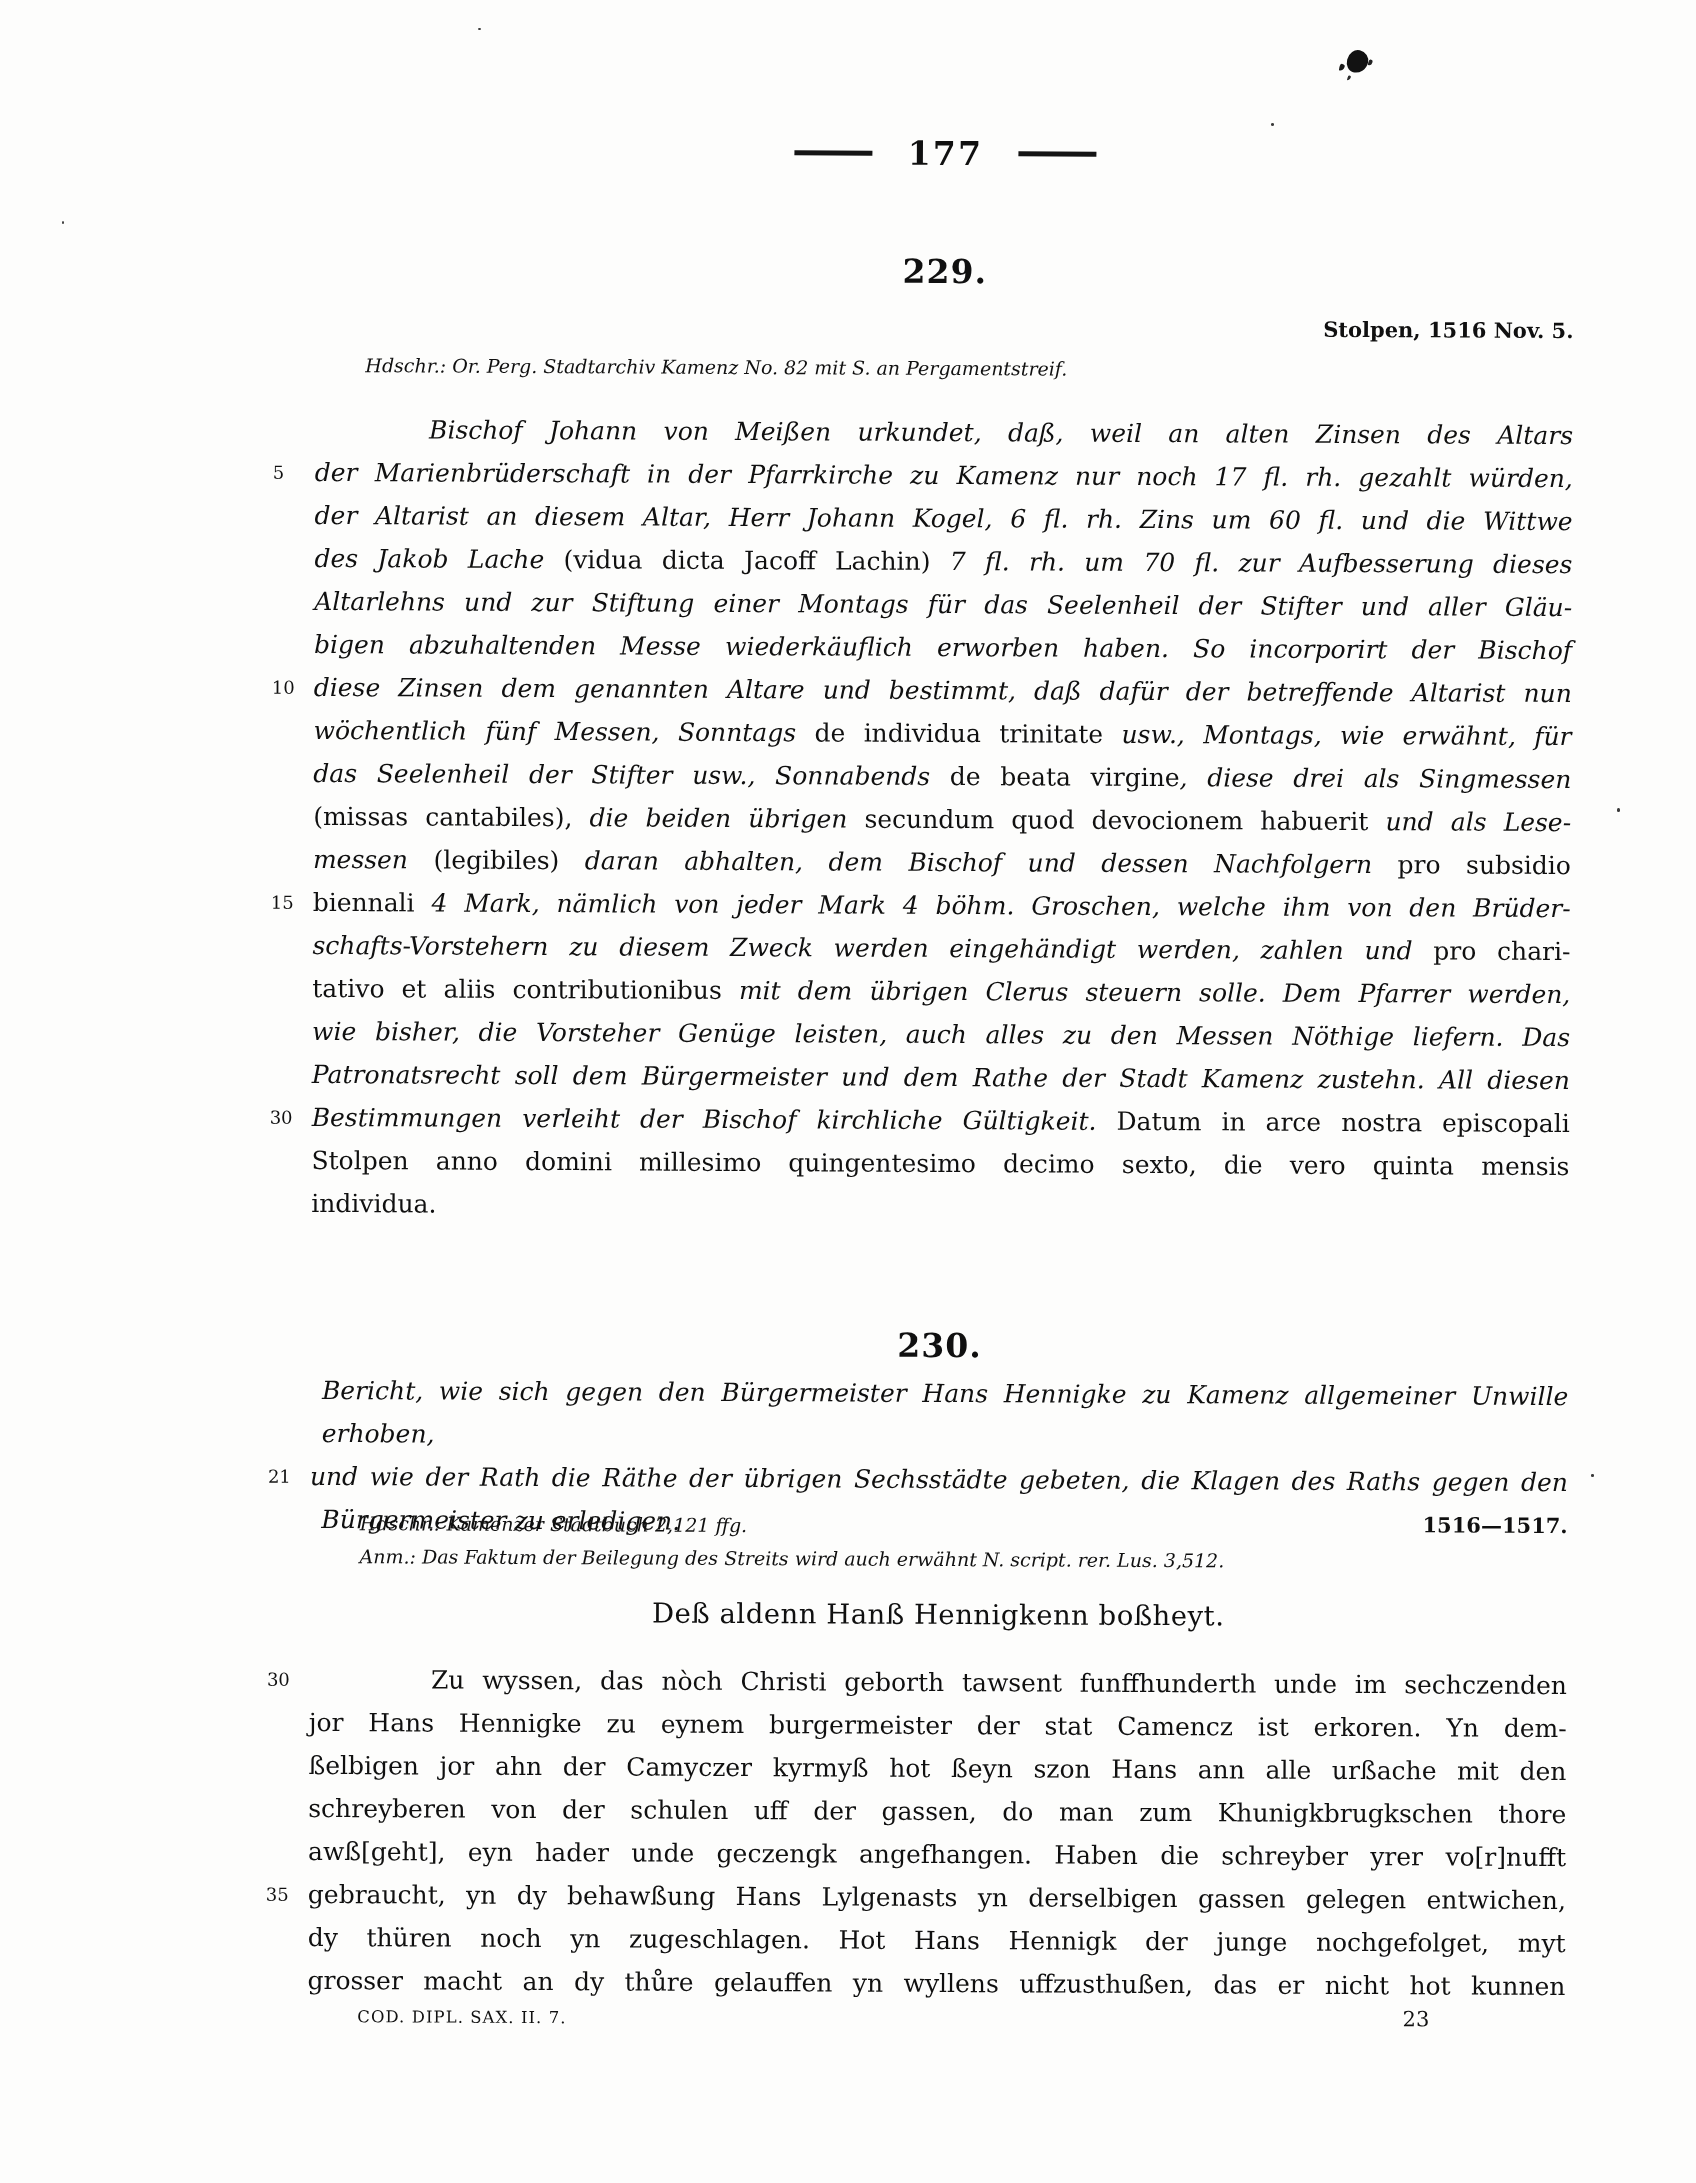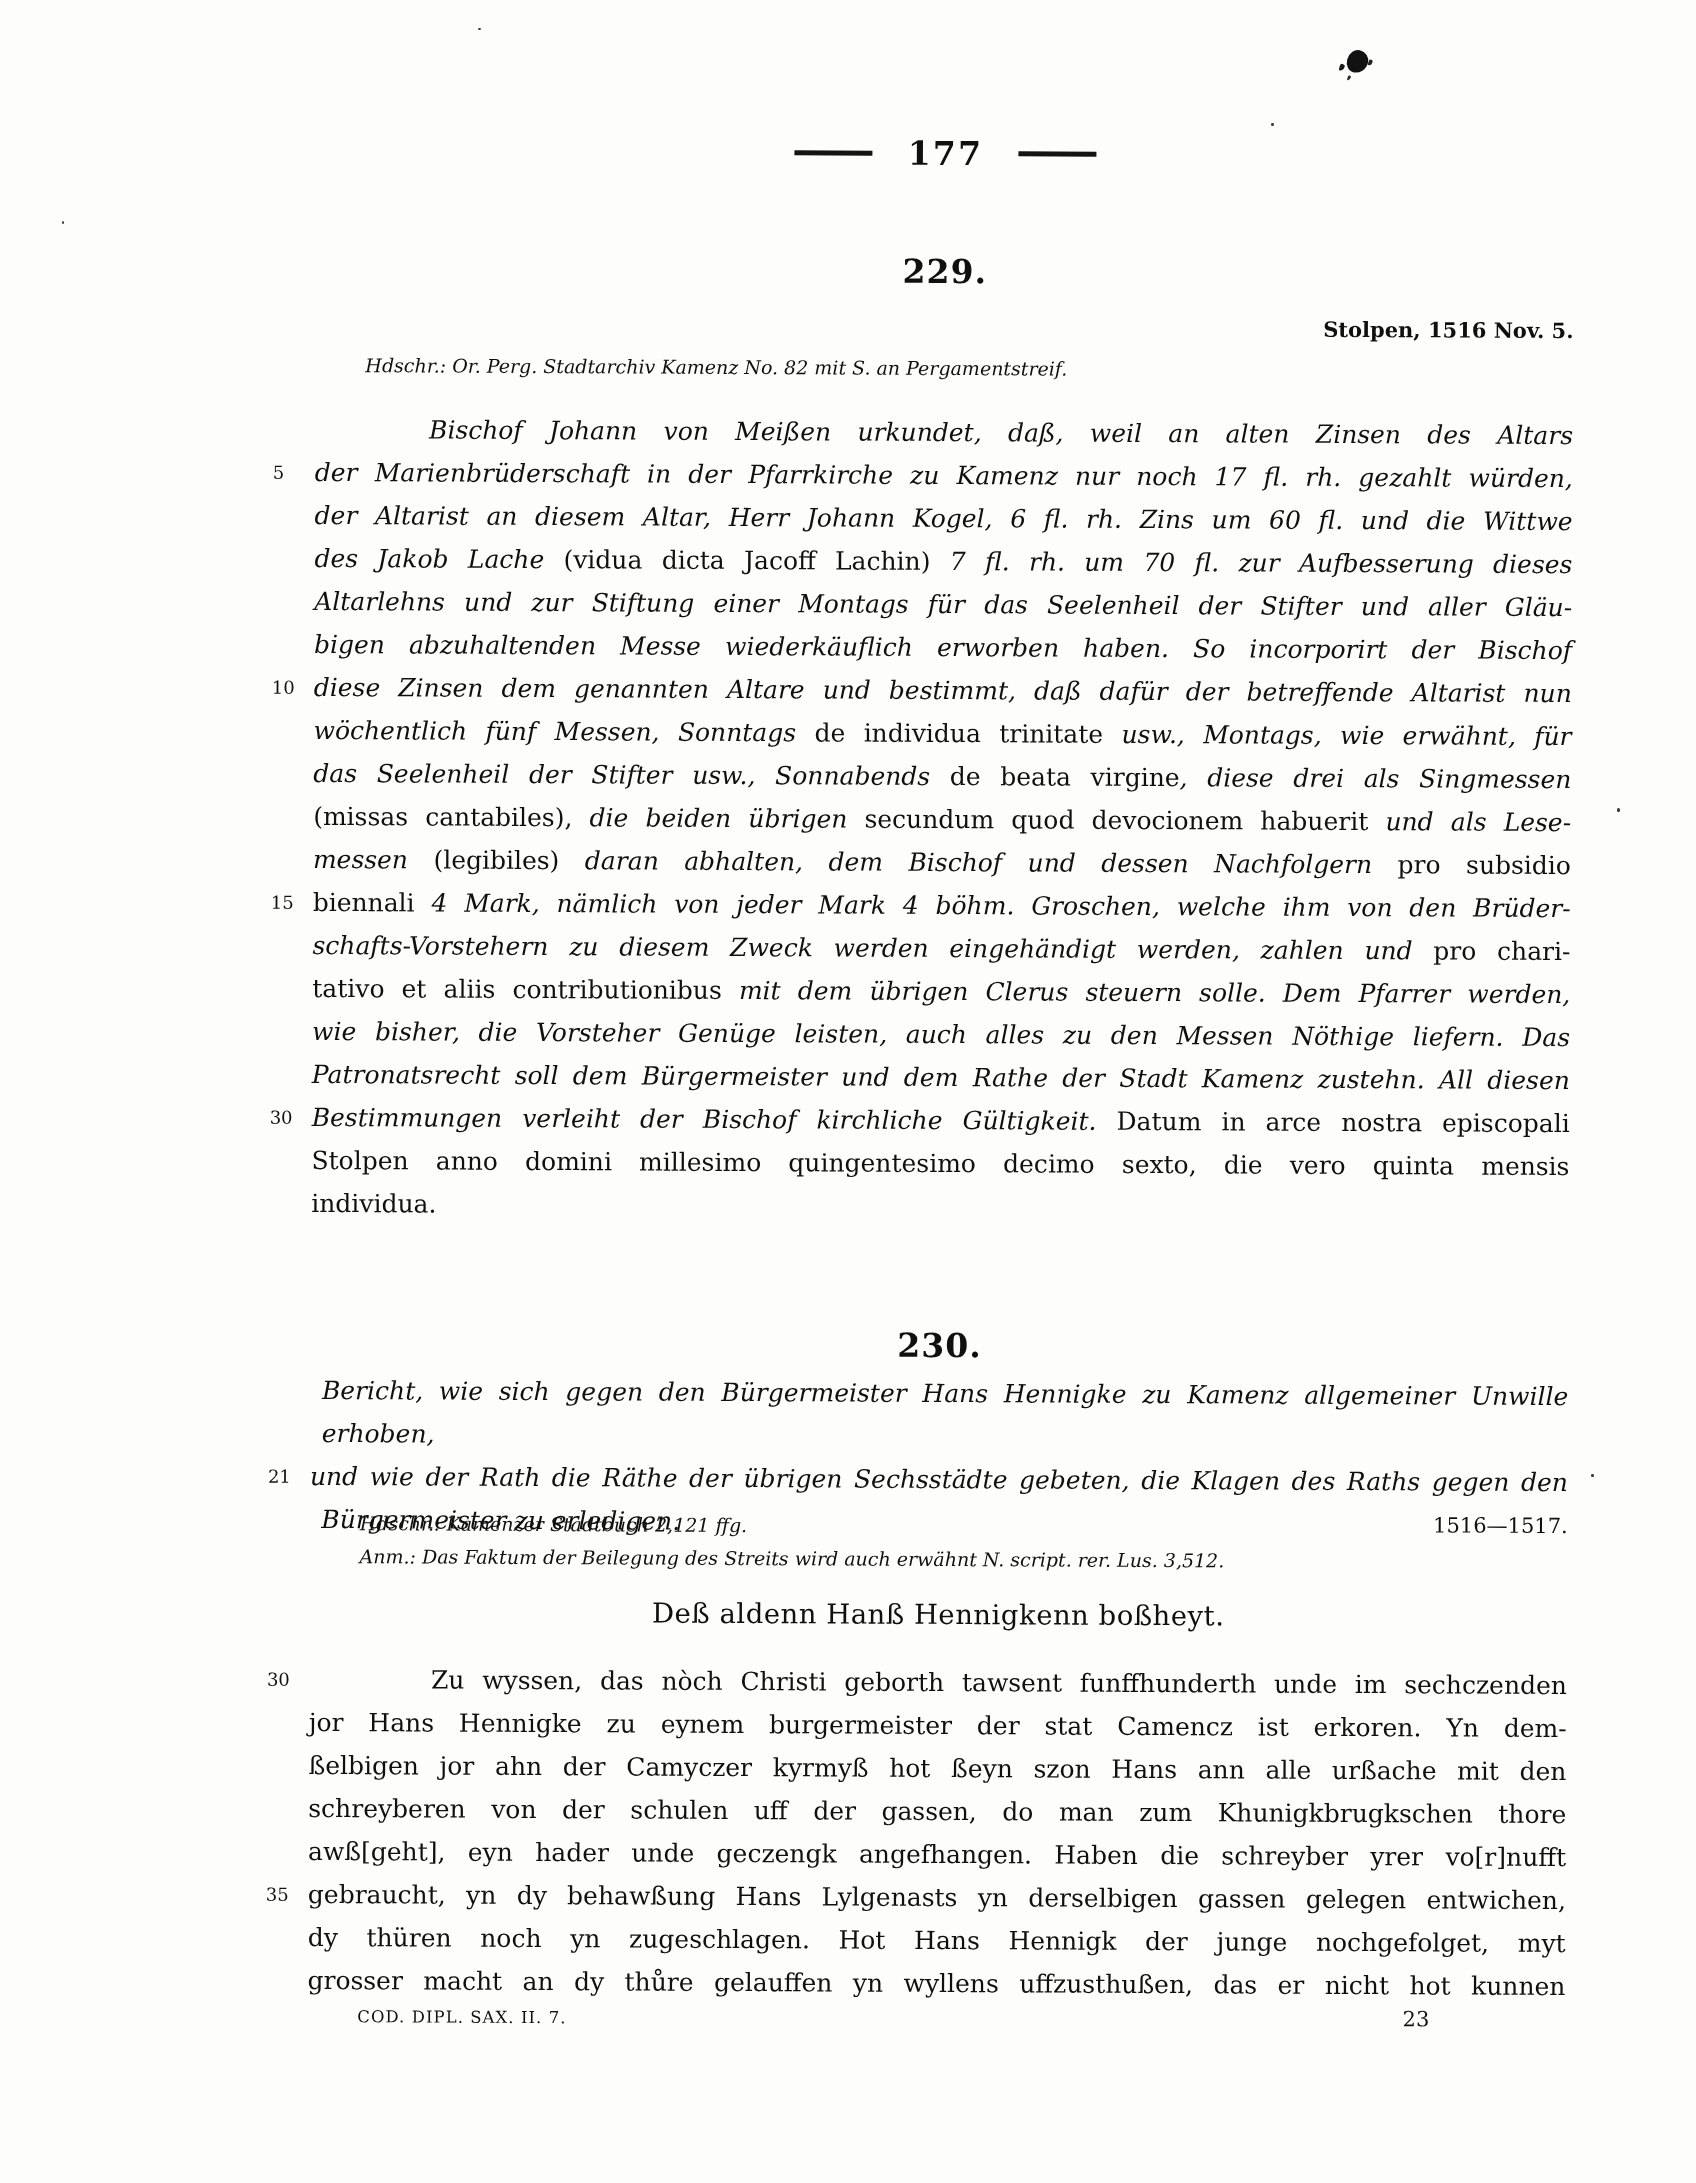--- a/index.html
+++ b/index.html
@@ -51,21 +51,21 @@
   .indent1{padding-left:114px;box-sizing:border-box;}
   .indent2{padding-left:122px;box-sizing:border-box;}
   .indent3{padding-left:11.6px;box-sizing:border-box;}
   .rom{font-style:normal;}
   .ln{
     position:absolute;left:-42px;top:0;width:34px;text-align:right;
     font-style:normal;font-size:18px;line-height:43px;
   }
   .edate{
     position:absolute;right:0;top:9.5px;
-    font-style:normal;font-weight:normal;font-size:21px;line-height:24px;
+    font-style:normal;font-weight:bold;font-size:21px;line-height:24px;
   }
   
   .subheading{
     position:absolute;left:0;width:100%;text-align:center;
     font-size:27.5px;line-height:32px;font-style:normal;letter-spacing:0.5px;
   }
   
   .footer{position:absolute;left:0;width:100%;height:32px;}
   .sig{
     position:absolute;left:50px;top:5.3px;

